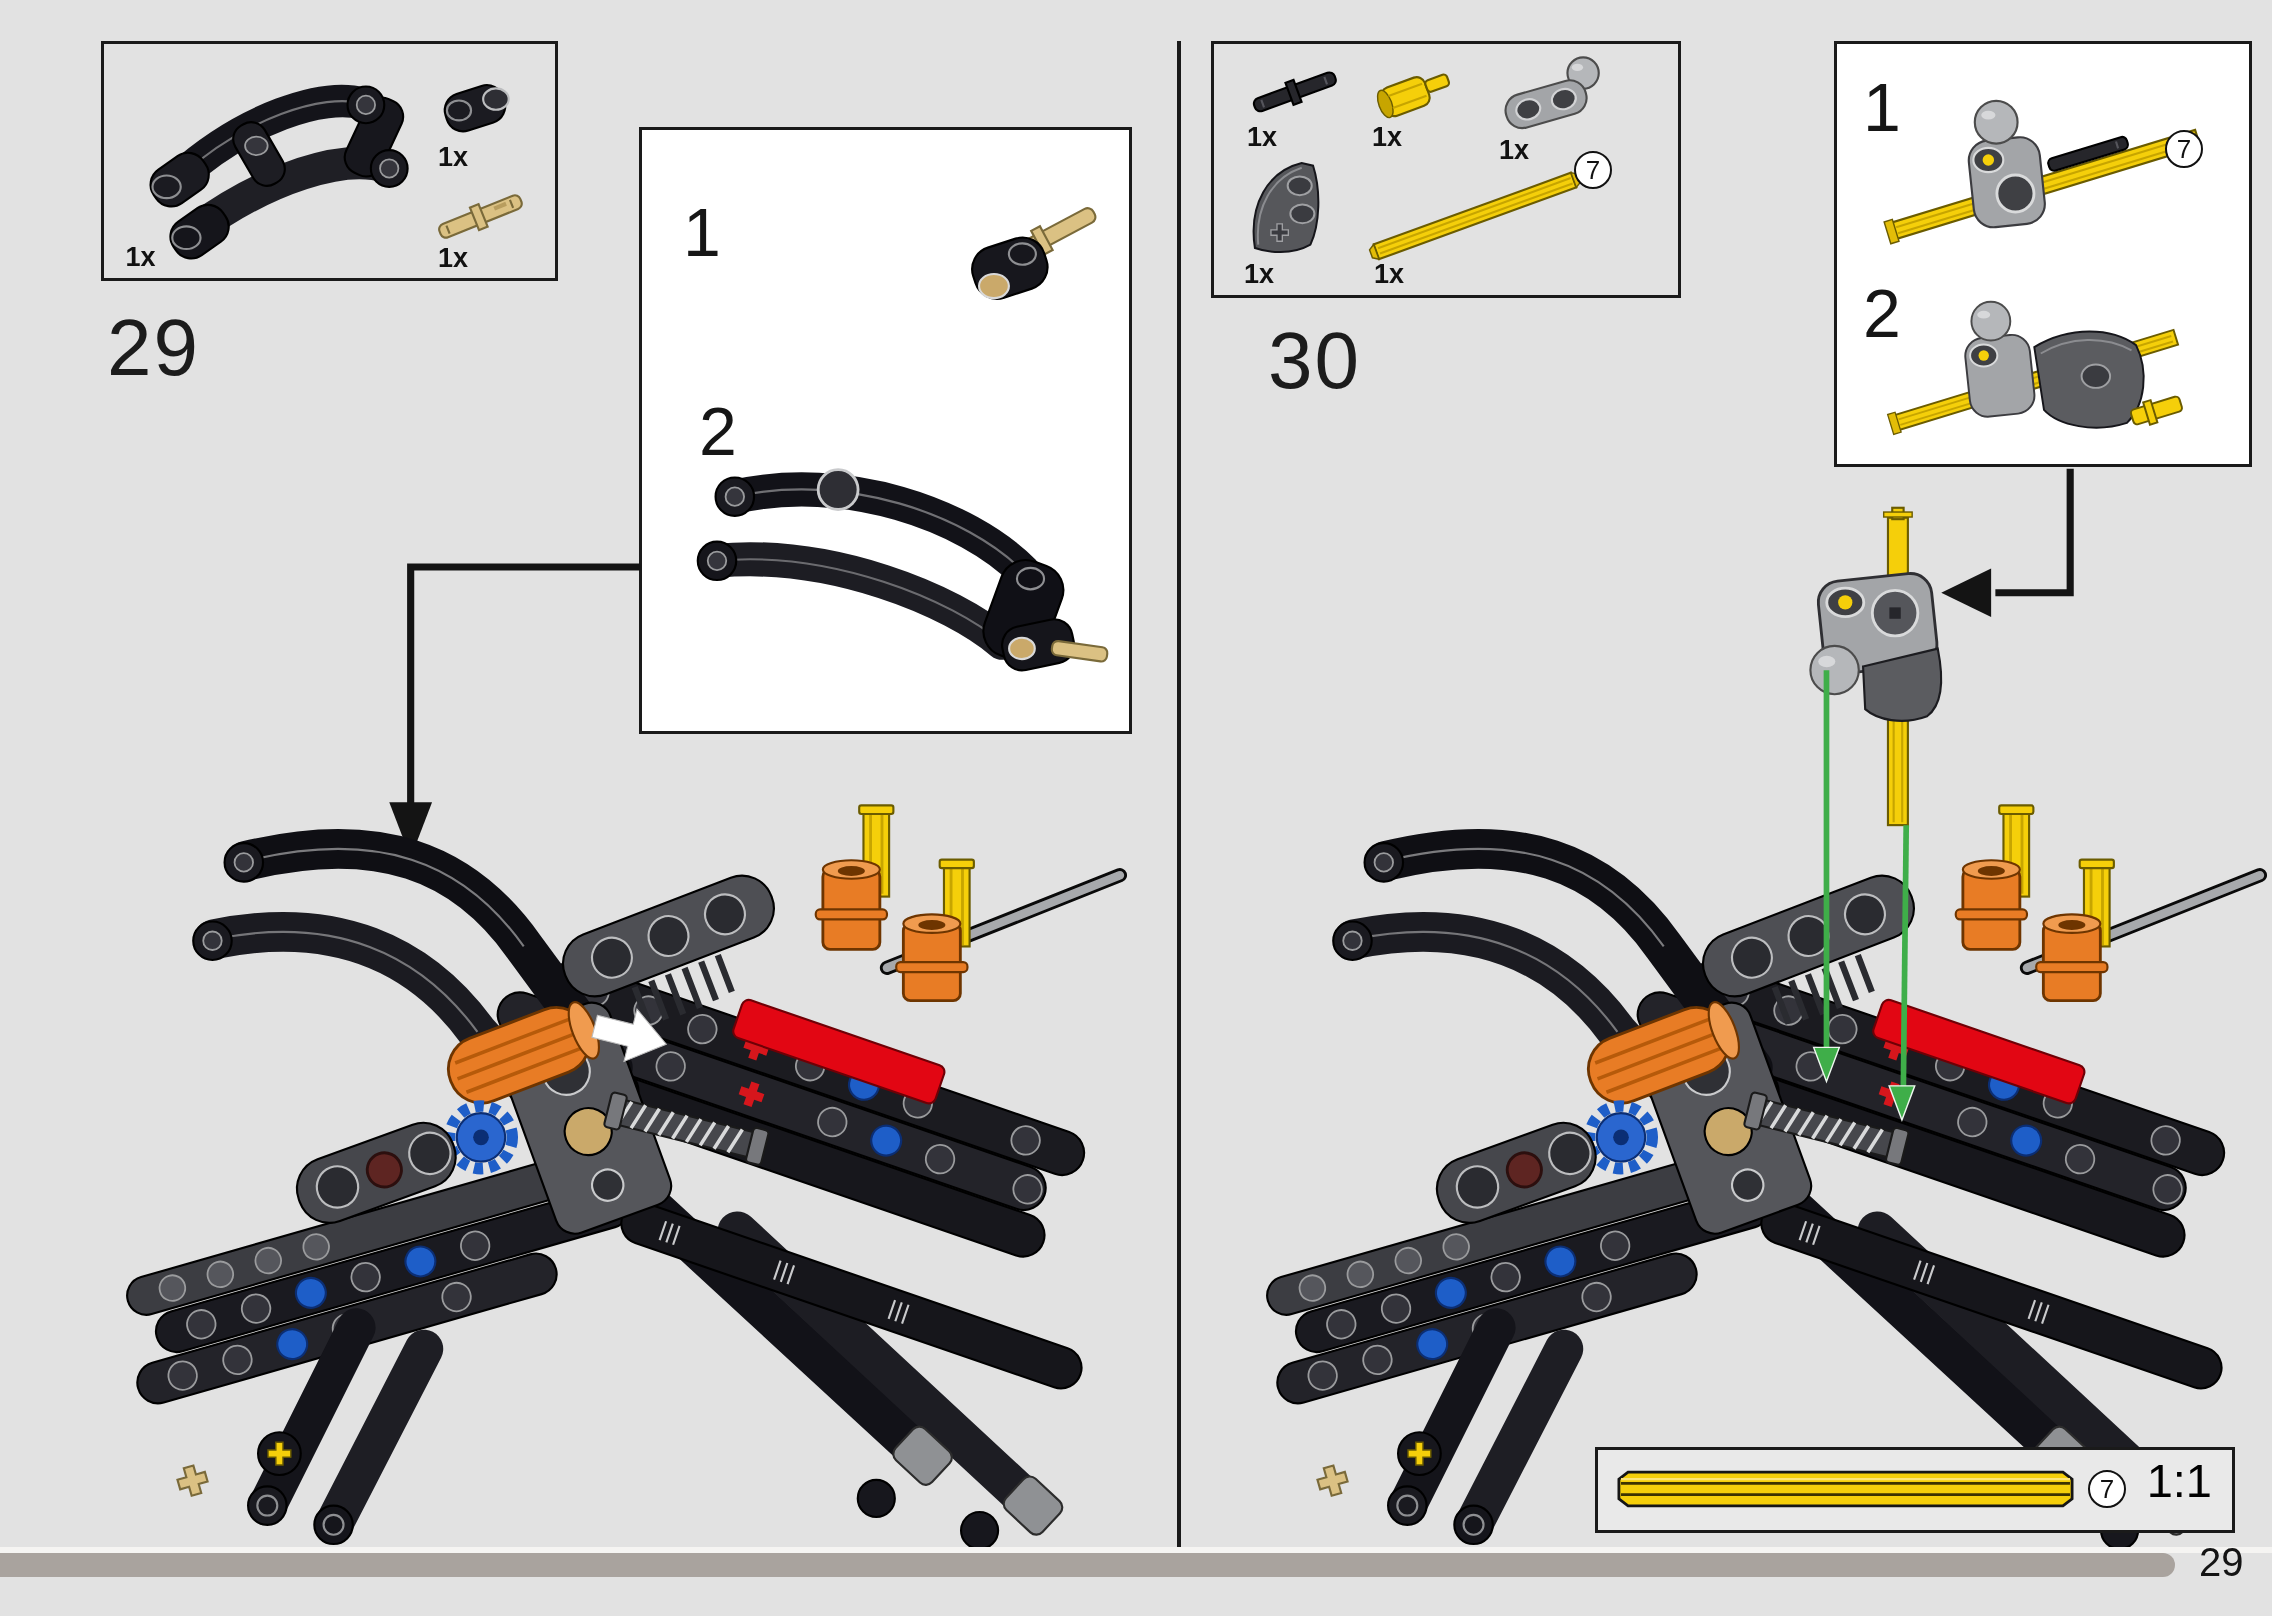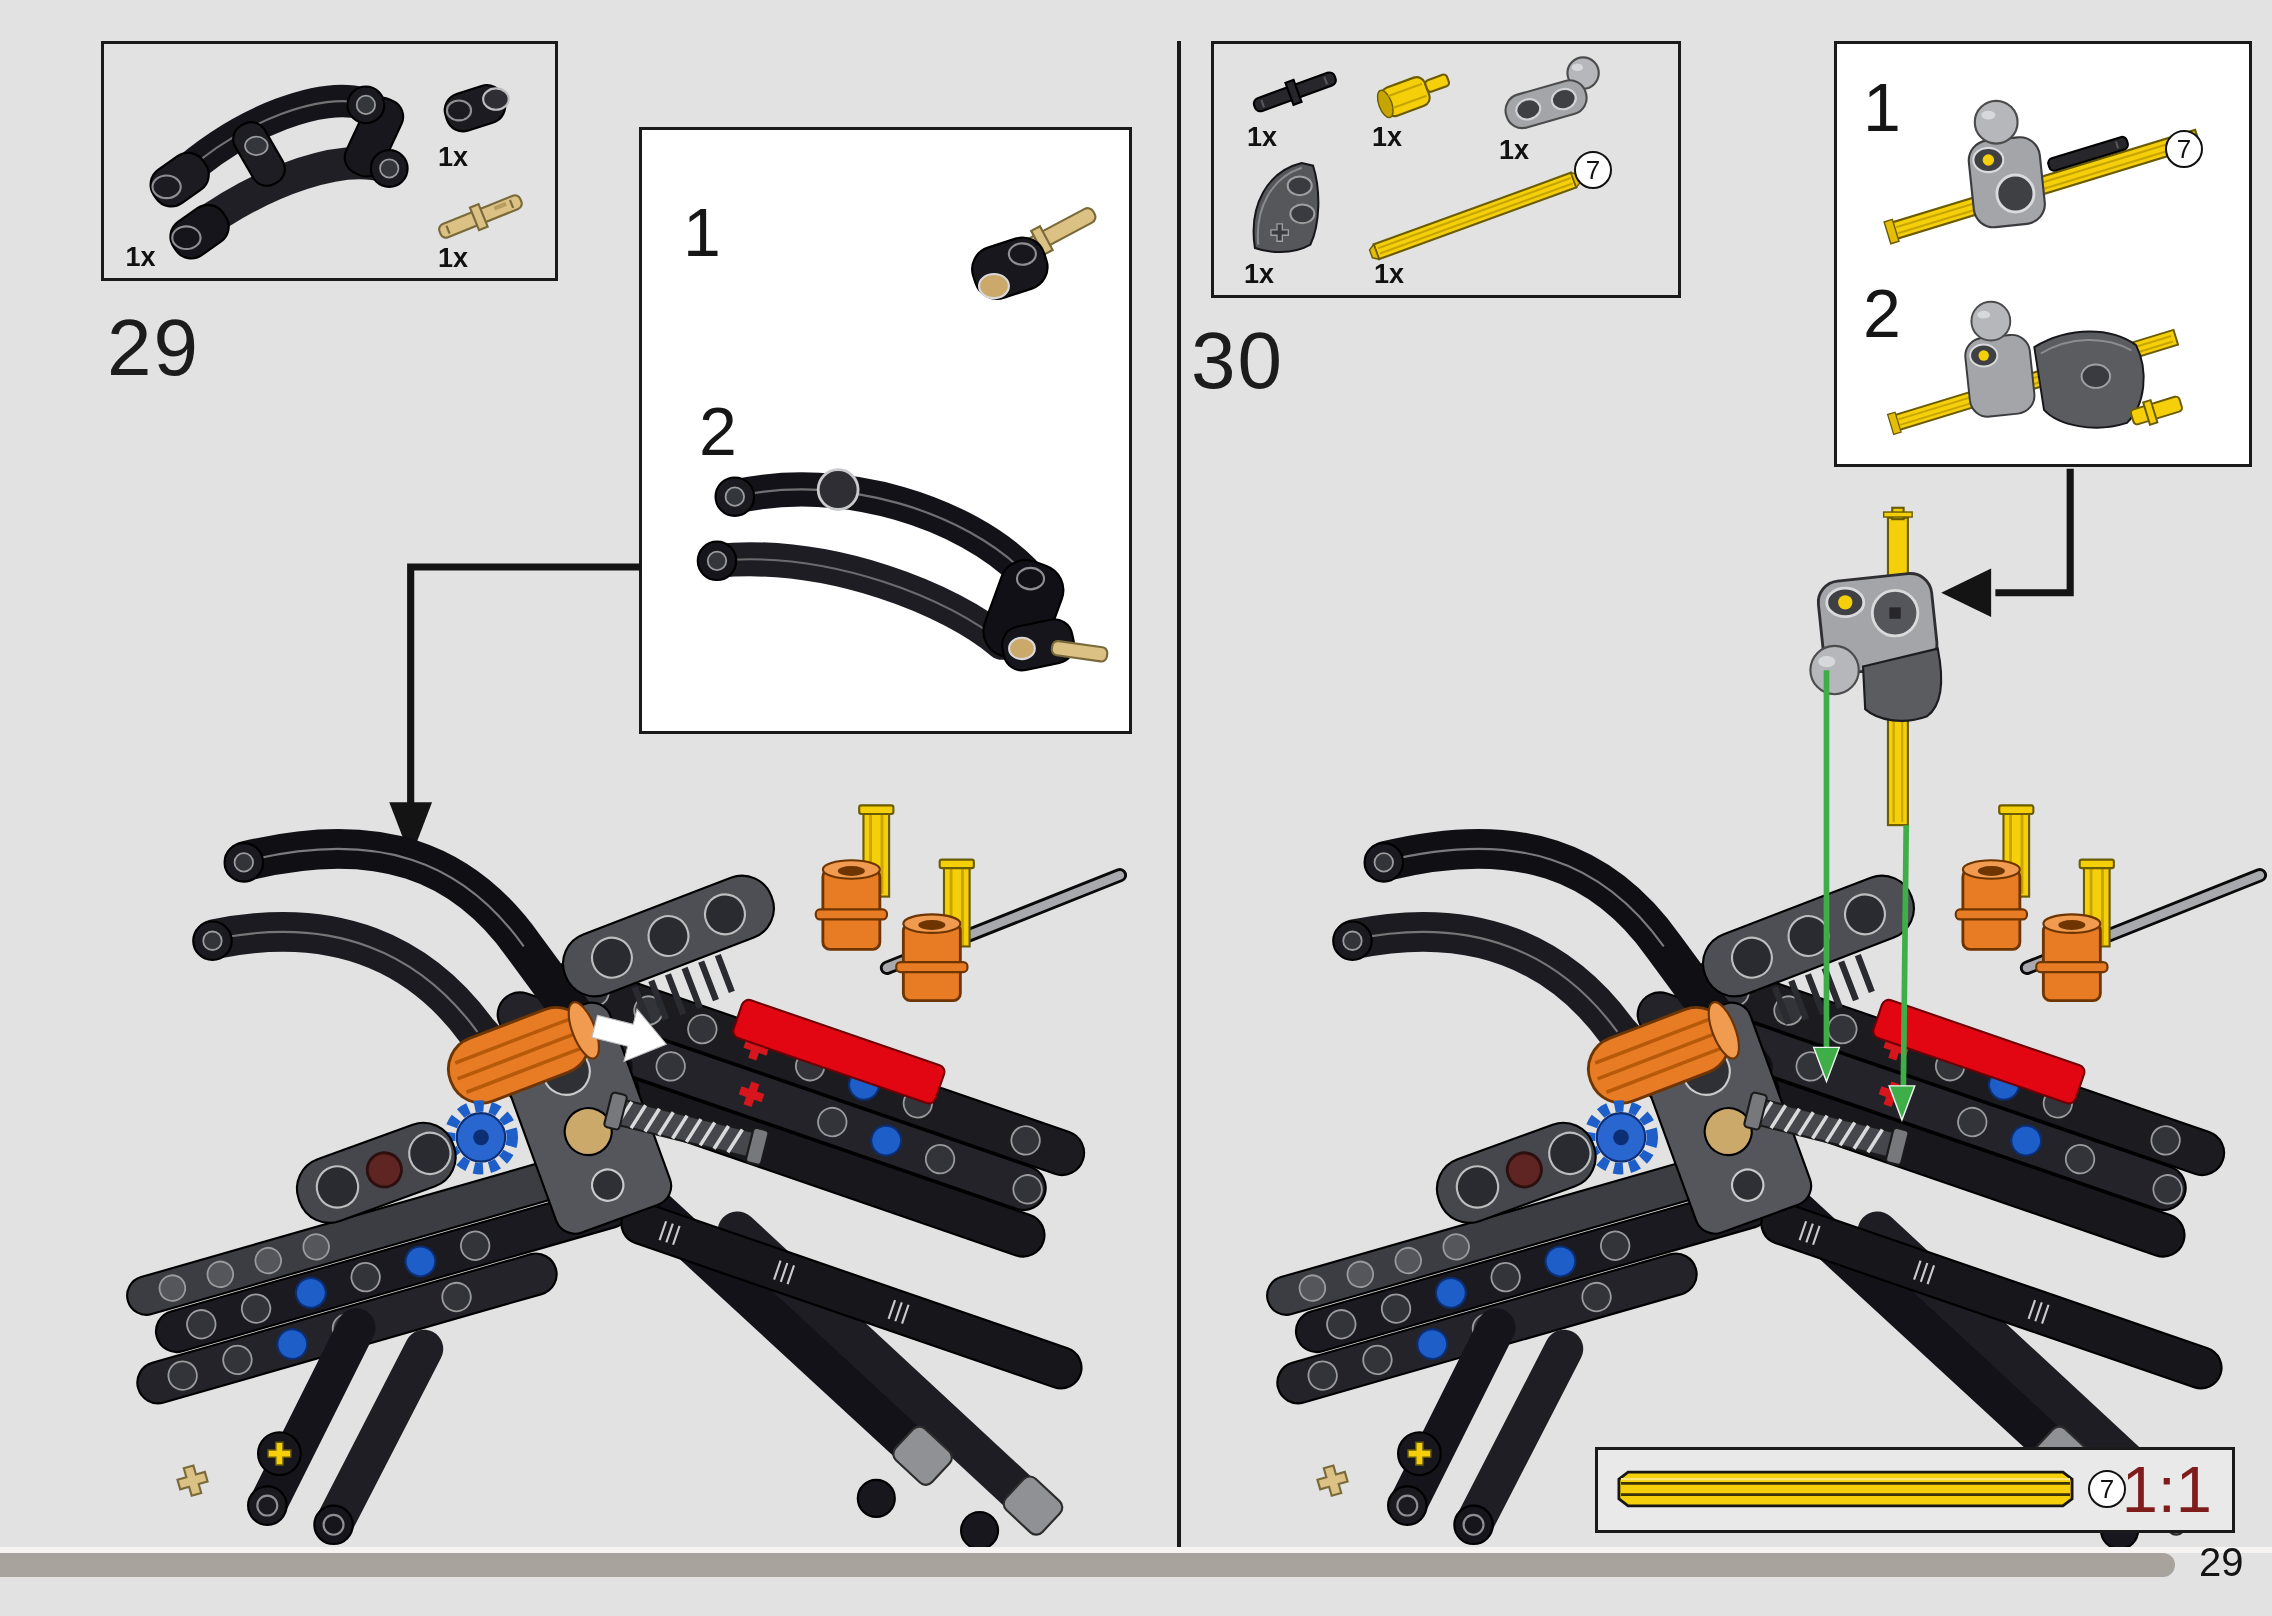--- a/index.html
+++ b/index.html
@@ -12,21 +12,21 @@
   .whitebox{position:absolute;border:3.6px solid #1a1a1a;box-sizing:border-box;background:#ffffff;}
   .stepnum{position:absolute;font-size:80px;font-weight:400;letter-spacing:2.1px;color:#1c1c1c;line-height:1;}
   .subnum{position:absolute;font-size:68px;font-weight:400;color:#161616;line-height:1;}
   .qty{position:absolute;font-size:27px;font-weight:700;color:#111;line-height:1;}
   .badge{
     position:absolute;width:38px;height:38px;border:2.9px solid #111;border-radius:50%;
     background:#fff;display:flex;align-items:center;justify-content:center;
     font-size:26px;font-weight:400;color:#111;box-sizing:border-box;
   }
   .divider{position:absolute;background:#1a1a1a;}
-  .ratio{position:absolute;font-size:65px;font-weight:400;color:#7f1d1d;line-height:1;}
+  .ratio{position:absolute;font-size:47px;font-weight:400;color:#000000;line-height:1;}
   .pagenum{position:absolute;font-size:40px;font-weight:400;color:#141414;line-height:1;}
   .progress-line{position:absolute;background:#f5f4f2;}
   .progress-bar{position:absolute;background:#a9a39e;border-radius:0 12px 12px 0;}
   svg{display:block;overflow:visible;}
 </style>
 </head>
 <body>
 
 <div class="page">
 
@@ -349,21 +349,21 @@
         <polygon points="18,84 10,89 10,101 18,106" fill="#e3bd08" stroke="#6b5c00" stroke-width="2"></polygon>
         <polygon points="313,84 321,89 321,101 313,106" fill="#e3bd08" stroke="#6b5c00" stroke-width="2"></polygon>
       </g>
     </svg>
     <div class="badge" style="left:360px;top:107px">
         <span>7</span>
       </div>
     <span class="qty" style="left:160px;top:217px">1x</span>
   </div>
 
-  <div class="stepnum" style="left:1191px;top:321px">30</div>
+  <div class="stepnum" style="left:1268px;top:321px">30</div>
 
   <div class="whitebox" style="left:1834px;top:41px;width:418px;height:426px">
     <span class="subnum" style="left:26px;top:28.5px">1</span>
     <svg class="abs" style="left:43px;top:39px" width="335" height="164" viewBox="0 0 470 230">
       <g transform="rotate(-17 240 140)">
         <rect x="10" y="128" width="445" height="24" fill="#f5cf0a" stroke="#6b5c00" stroke-width="3"></rect>
         <path d="M14,136 h436 M14,145 h436" stroke="#c7a500" stroke-width="3"></path>
         <rect x="0" y="124" width="12" height="32" fill="#e3bd08" stroke="#6b5c00" stroke-width="2"></rect>
       </g>
       <g transform="rotate(-17 300 100)">

